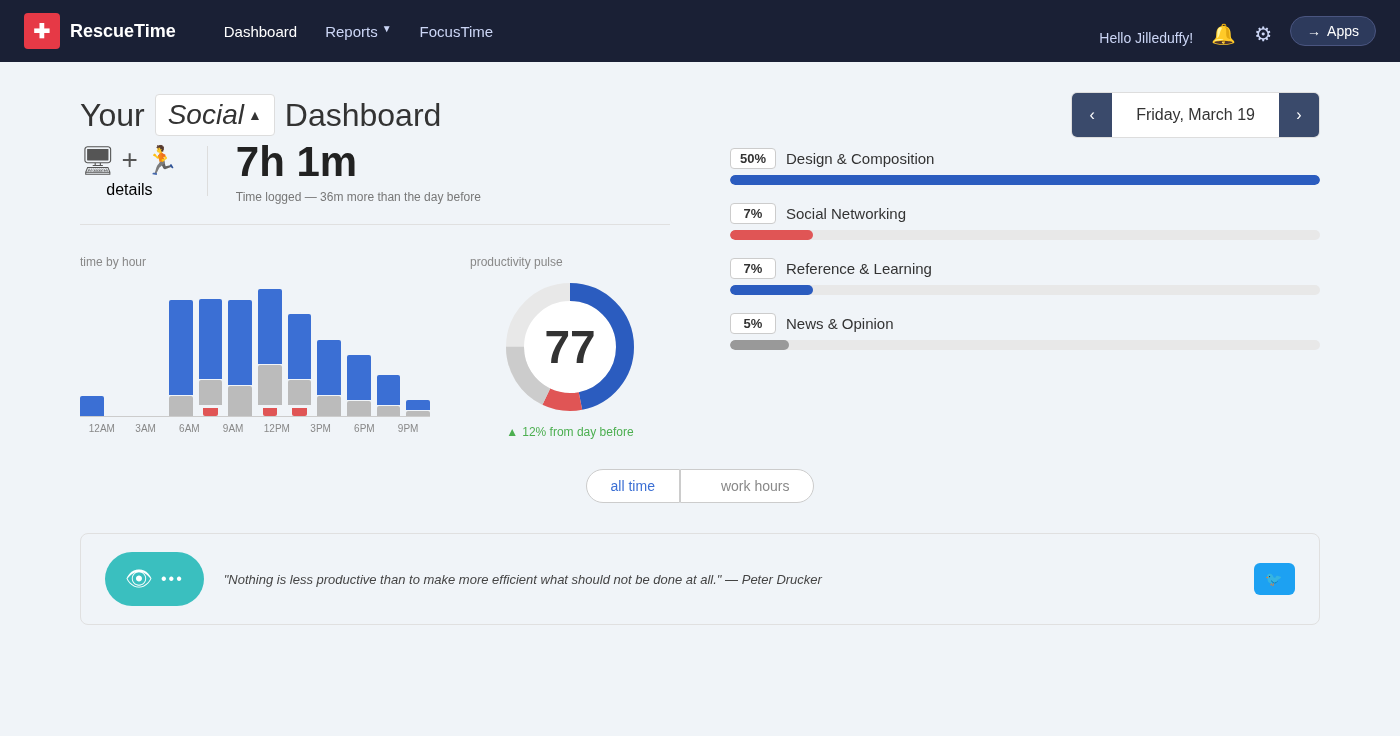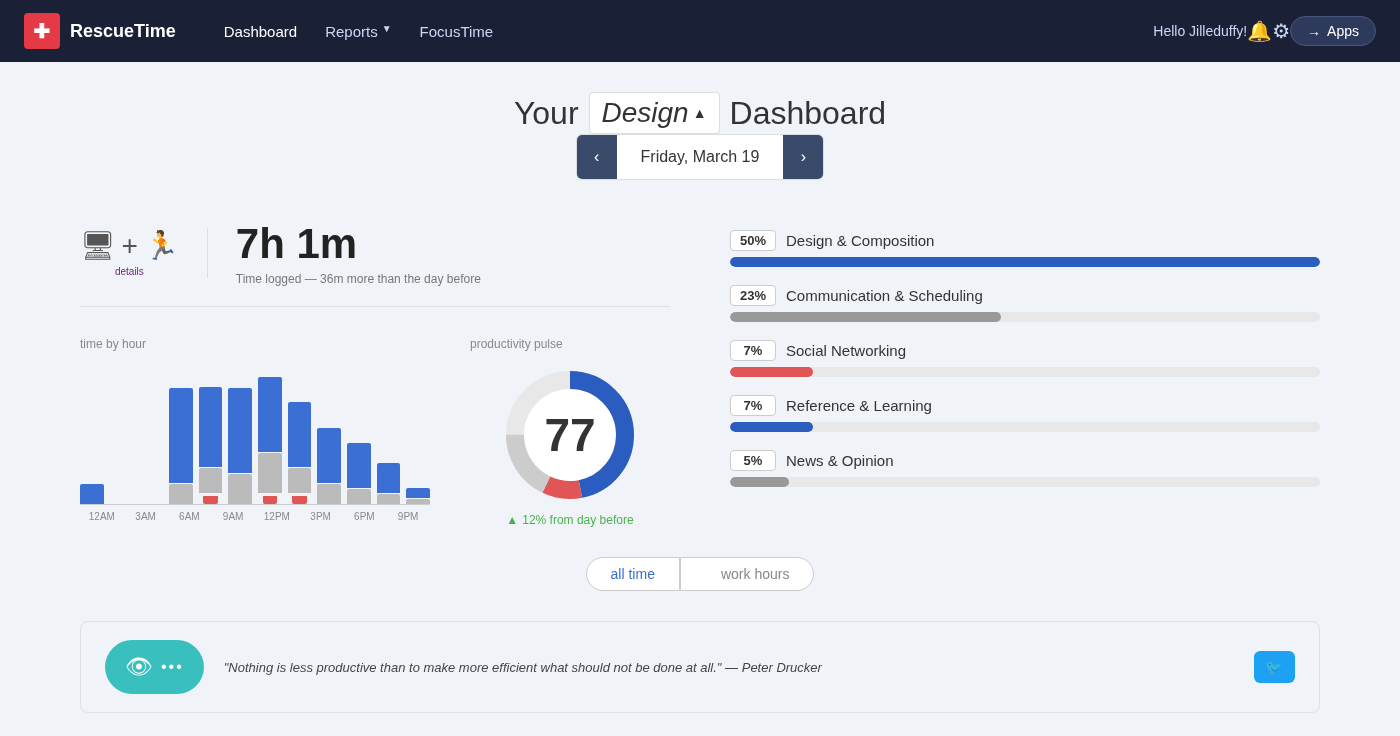--- a/index.html
+++ b/index.html
@@ -25,43 +25,42 @@
       border-radius: 4px;
       display: flex; align-items: center; justify-content: center;
       color: white; font-size: 20px; font-weight: bold;
     }
     .logo-text { color: white; font-size: 18px; font-weight: 600; }
     .nav-links { display: flex; align-items: center; gap: 28px; margin-left: 16px; }
     .nav-link { color: #ccd6f6; font-size: 15px; text-decoration: none; cursor: pointer; }
     .nav-link.active { color: white; font-weight: 500; }
     .nav-link-reports { display: flex; gap: 4px; }
     .nav-spacer { flex: 1; }
-    .nav-right { display: flex; align-items: center; }
+    .nav-right { display: flex; align-items: flex-end; gap: 18px; }
     .hello-text { color: #ccd6f6; font-size: 14px; }
     .nav-icon { color: #ccd6f6; font-size: 20px; cursor: pointer; }
     .apps-btn {
       background: #2d3a5c;
       border: 1px solid #4a5580;
       border-radius: 20px;
       padding: 6px 16px;
       color: white;
       font-size: 14px;
       display: flex; align-items: center; gap: 6px;
       cursor: pointer;
     }
 
     
     .main { padding: 30px 80px; }
 
     
     .dashboard-header {
       display: flex;
       align-items: center;
-      margin-bottom: 40px;
-      flex-direction: column;
+      justify-content: space-between;
     }
     .dashboard-title { font-size: 32px; color: #333; font-weight: 300; display: flex; align-items: center; gap: 10px; }
     .daily-badge {
       background: white;
       border: 1px solid #ddd;
       border-radius: 4px;
       padding: 4px 12px;
       font-size: 28px;
       font-style: italic;
       color: #333;
@@ -84,30 +83,30 @@
 
     
     .content-row { display: flex; gap: 60px; }
     .left-panel { flex: 1; min-width: 0; }
     .right-panel { flex: 1; min-width: 0; padding-top: 10px; }
 
     
     .time-logged-row { display: flex; align-items: center; gap: 20px; margin-bottom: 30px; padding-bottom: 20px; border-bottom: 1px solid #e0e0e0; }
     .details-icon { display: flex; flex-direction: column; align-items: center; gap: 4px; }
     .icon-row { display: flex; align-items: center; gap: 6px; font-size: 28px; color: #555; }
-    .details-label { font-size: 10px; color: #701a75; }
+    .details-label { font-size: 16px; color: #000000; }
     .divider-v { width: 1px; height: 50px; background: #ddd; margin: 0 8px; }
     .time-big { font-size: 42px; font-weight: 700; color: #222; }
     .time-sub { font-size: 12px; color: #777; margin-top: 4px; }
 
     
     .charts-row { display: flex; gap: 40px; align-items: flex-start; }
     .time-by-hour { flex: 1; }
     .prod-pulse { flex: 0 0 200px; }
-    .chart-label { font-size: 12px; color: #888; margin-bottom: 14px; }
+    .chart-label { font-size: 12px; color: #888; margin-bottom: 8px; }
 
     
     .bar-chart-area { position: relative; height: 160px; }
     .bars-container { display: flex; align-items: flex-end; gap: 6px; height: 140px; border-bottom: 1px solid #ccc; padding-bottom: 0; }
     .bar-group { display: flex; flex-direction: column; align-items: center; gap: 1px; flex: 1; }
     .bar { width: 100%; border-radius: 2px 2px 0 0; }
     .bar.blue { background: #3b6fd4; }
     .bar.gray { background: #bbb; }
     .bar-neg { width: 60%; height: 8px; background: #e05555; border-radius: 0 0 2px 2px; margin-top: 2px; }
     .bar-axis { display: flex; justify-content: space-between; margin-top: 6px; }
@@ -215,21 +214,21 @@
     </div>
   </div>
 </nav>
 
 <div class="main">
 
   <div class="dashboard-header">
     <div class="dashboard-title">
       <span>Your</span>
       <div class="daily-badge">
-        <span>Design</span>
+        <span>Social</span>
         <span style="font-size:14px;font-style:normal;">▲</span>
       </div>
       <span>Dashboard</span>
     </div>
     <div class="date-nav">
       <div class="date-nav-btn">‹</div>
       <span class="date-nav-text">Friday, March 19</span>
       <div class="date-nav-btn">›</div>
     </div>
   </div>
@@ -353,29 +352,20 @@
           <div class="cat-header">
             <div class="cat-pct-badge">50%</div>
             <span class="cat-name">Design &amp; Composition</span>
           </div>
           <div class="cat-bar-track">
             <div class="cat-bar-fill blue" style="width: 100%;"></div>
           </div>
         </div>
         <div class="category-row">
           <div class="cat-header">
-            <div class="cat-pct-badge">23%</div>
-            <span class="cat-name">Communication &amp; Scheduling</span>
-          </div>
-          <div class="cat-bar-track">
-            <div class="cat-bar-fill gray" style="width: 46%;"></div>
-          </div>
-        </div>
-        <div class="category-row">
-          <div class="cat-header">
             <div class="cat-pct-badge">7%</div>
             <span class="cat-name">Social Networking</span>
           </div>
           <div class="cat-bar-track">
             <div class="cat-bar-fill red" style="width: 14%;"></div>
           </div>
         </div>
         <div class="category-row">
           <div class="cat-header">
             <div class="cat-pct-badge">7%</div>

